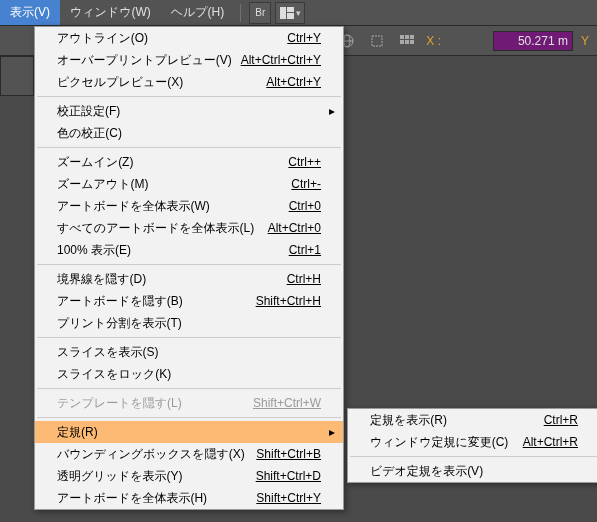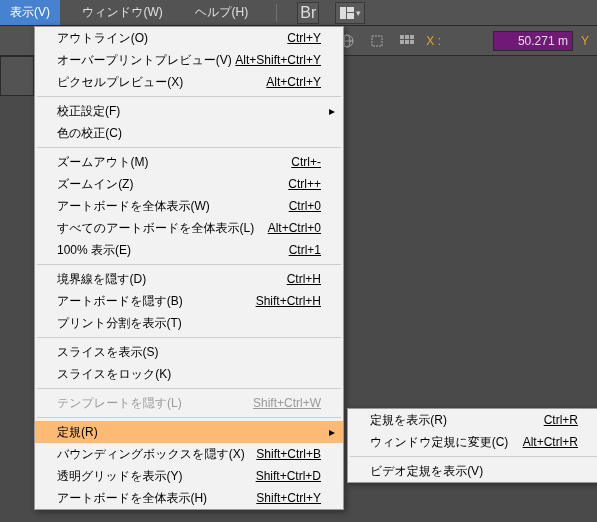--- a/index.html
+++ b/index.html
@@ -1,17 +1,17 @@
 <!DOCTYPE html>
 <html><head>
 <meta charset="utf-8">
 <style>
 * { margin:0; padding:0; box-sizing:border-box; font-family:"Meiryo UI","MS Gothic",sans-serif; font-size:12px; }
 body { width:597px; height:522px; background:#4a4a4a; overflow:hidden; position:relative; }
-.menubar { height:26px; background:#535353; display:flex; align-items:center; color:#e0e0e0; border-bottom:1px solid #2a2a2a;gap:12px; }
+.menubar { height:26px; background:#535353; display:flex; align-items:center; color:#e0e0e0; border-bottom:1px solid #2a2a2a; }
 .menubar-item { padding:0 10px; height:100%; display:flex; align-items:center; cursor:default; }
 .menubar-item.sel { background:#4682d0; color:#fff; }
 .tool-sep { width:1px; height:18px; background:#707070; margin:0 6px; }
 .tool-btn { width:22px; height:22px; background:#5a5a5a; border:1px solid #3a3a3a; margin:0 2px; display:flex; align-items:center; justify-content:center; }
 .toolbar2 { height:30px; background:#535353; border-bottom:1px solid #2a2a2a; position:relative; }
 .tb2-right { position:absolute; right:8px; top:0; height:100%; display:flex; align-items:center; gap:8px; color:#ccc; }
 .tb2-btn { width:22px; height:22px; display:flex; align-items:center; justify-content:center; }
 .coord-x { color:#e0a030; }
 .coord-field { width:80px; height:20px; background:#701a75; border:1px solid #2a2a2a; color:#e0e0e0; padding:0 4px; display:flex; align-items:center; justify-content:flex-end; font-size:11px;margin-left:44px; }
 .canvas { position:absolute; top:56px; left:0; right:0; bottom:0; background:#4a4a4a; }
@@ -36,21 +36,21 @@
       <span>表示(V)</span>
     </div>
   <div class="menubar-item">
       <span>ウィンドウ(W)</span>
     </div>
   <div class="menubar-item">
       <span>ヘルプ(H)</span>
     </div>
   <div class="tool-sep"></div>
   <div class="tool-btn">
-      <span style="font-size:16px;color:#ddd">Br</span>
+      <span style="font-size:10px;color:#ddd">Br</span>
     </div>
   <div class="tool-btn" style="width:30px">
     <svg width="14" height="12">
         <rect x="0" y="0" width="6" height="12" fill="#ddd"></rect>
         <rect x="7" y="0" width="7" height="5" fill="#ddd"></rect>
         <rect x="7" y="6" width="7" height="6" fill="#ddd"></rect>
       </svg>
     <span style="color:#ccc;font-size:9px;margin-left:2px">▾</span>
   </div>
 </div>
@@ -90,42 +90,42 @@
 <div class="canvas"></div>
 <div class="tool-strip"></div>
 
 <div class="menu menu1">
   <div class="mi">
       <span class="lbl">アウトライン(O)</span>
       <span class="sc">Ctrl+Y</span>
     </div>
   <div class="mi">
       <span class="lbl">オーバープリントプレビュー(V)</span>
-      <span class="sc">Alt+Shift+Ctrl+Y</span>
+      <span class="sc">Alt+Ctrl+Ctrl+Y</span>
     </div>
   <div class="mi">
       <span class="lbl">ピクセルプレビュー(X)</span>
       <span class="sc">Alt+Ctrl+Y</span>
     </div>
   <div class="sep"></div>
   <div class="mi">
       <span class="lbl">校正設定(F)</span>
       <span class="arrow">▸</span>
     </div>
   <div class="mi">
       <span class="lbl">色の校正(C)</span>
     </div>
   <div class="sep"></div>
   <div class="mi">
+      <span class="lbl">ズームイン(Z)</span>
+      <span class="sc">Ctrl++</span>
+    </div>
+  <div class="mi">
       <span class="lbl">ズームアウト(M)</span>
       <span class="sc">Ctrl+-</span>
-    </div>
-  <div class="mi">
-      <span class="lbl">ズームイン(Z)</span>
-      <span class="sc">Ctrl++</span>
     </div>
   <div class="mi">
       <span class="lbl">アートボードを全体表示(W)</span>
       <span class="sc">Ctrl+0</span>
     </div>
   <div class="mi">
       <span class="lbl">すべてのアートボードを全体表示(L)</span>
       <span class="sc">Alt+Ctrl+0</span>
     </div>
   <div class="mi">

